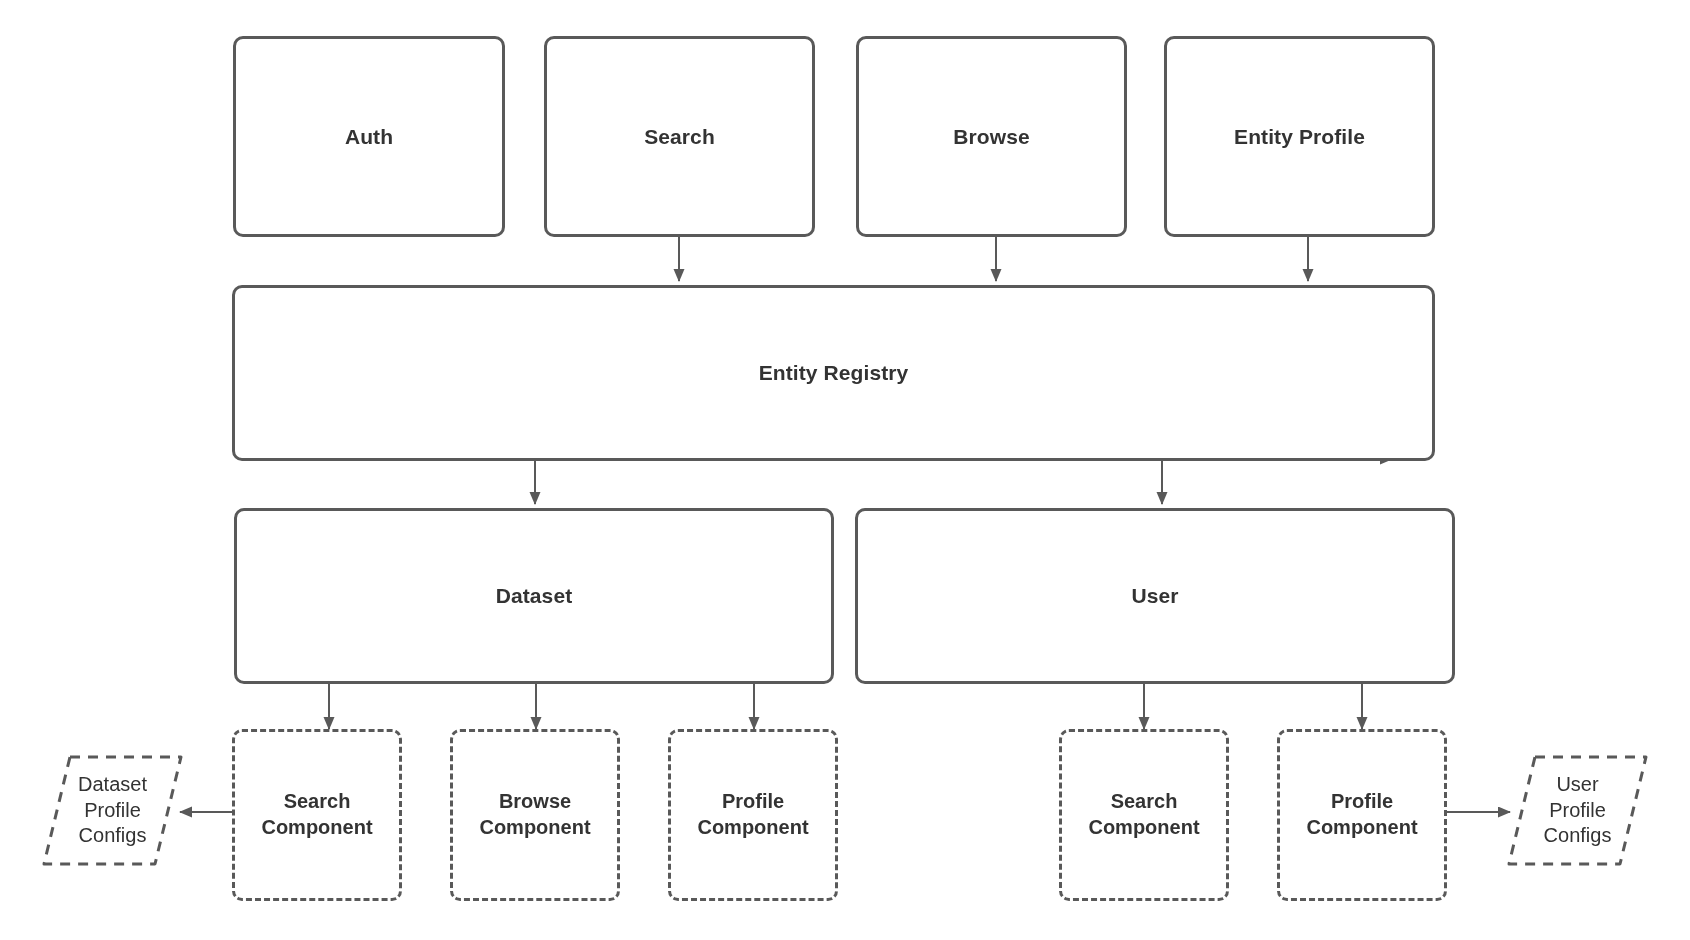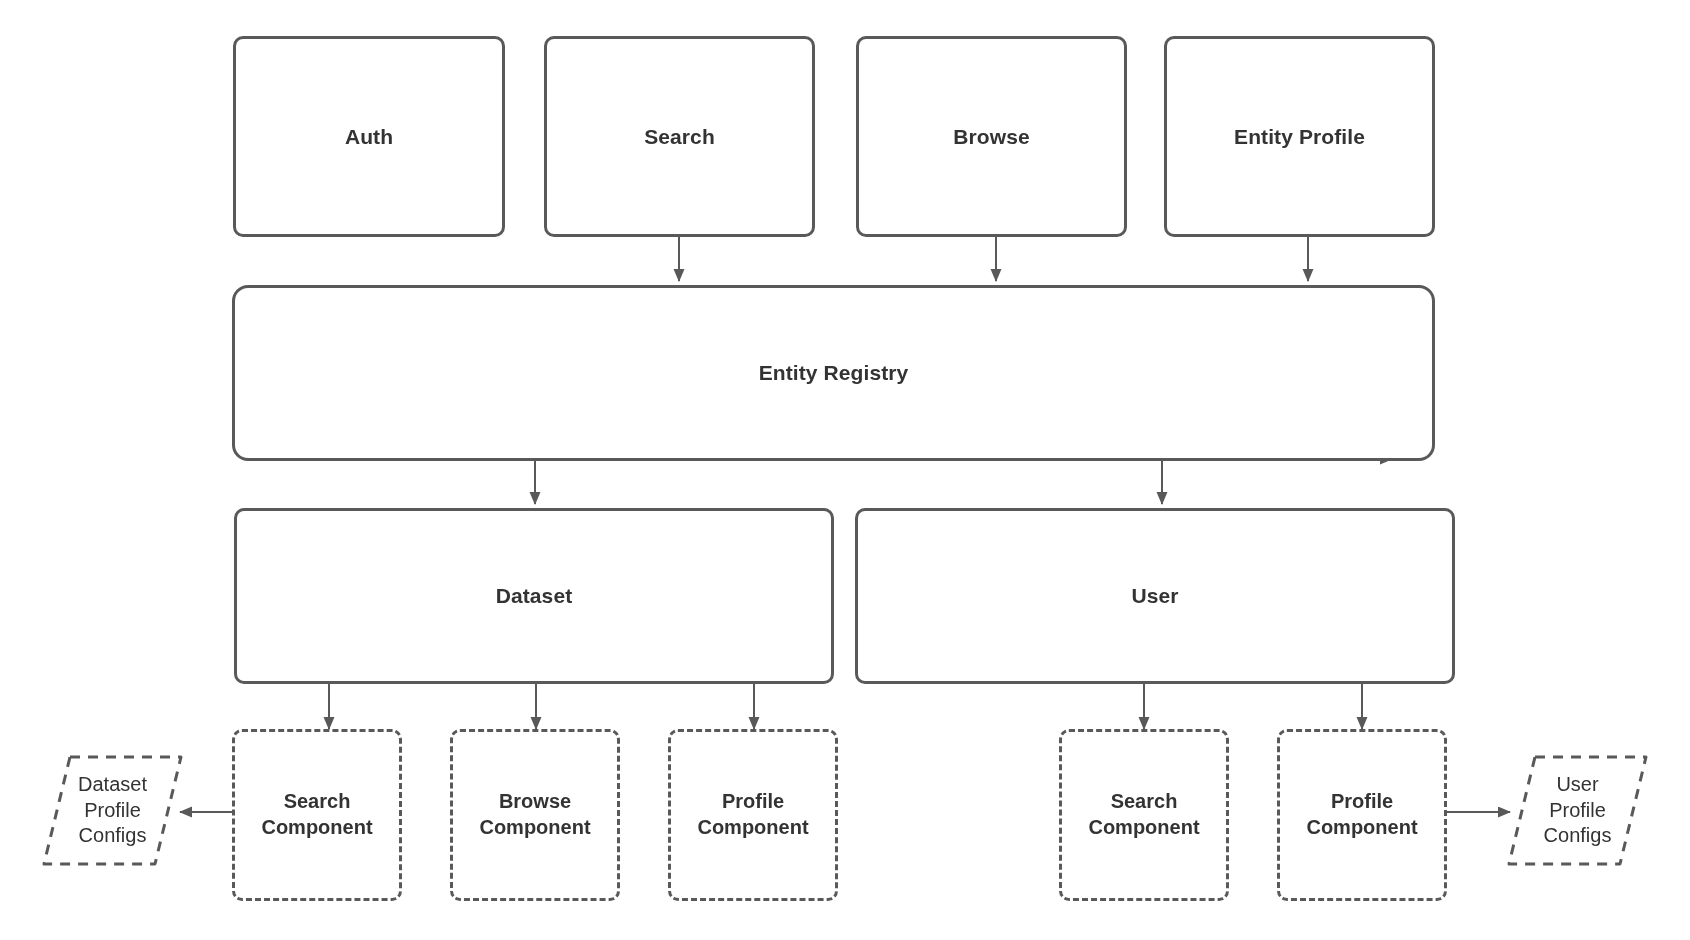--- a/index.html
+++ b/index.html
@@ -136,21 +136,21 @@
   </div>
 
   <div class="node solid-box" style="left:856px; top:36px; width:271px; height:201px;">
     <span class="label">Browse</span>
   </div>
 
   <div class="node solid-box" style="left:1164px; top:36px; width:271px; height:201px;text-align:right;">
     <span class="label">Entity Profile</span>
   </div>
 
-  <div class="node solid-box" style="left:232px; top:285px; width:1203px; height:176px;border-radius:16px;">
+  <div class="node solid-box" style="left:232px; top:285px; width:1203px; height:176px;">
     <span class="label">Entity Registry</span>
   </div>
 
   <div class="node solid-box" style="left:234px; top:508px; width:600px; height:176px;">
     <span class="label">Dataset</span>
   </div>
 
   <div class="node solid-box" style="left:855px; top:508px; width:600px; height:176px;">
     <span class="label">User</span>
   </div>

